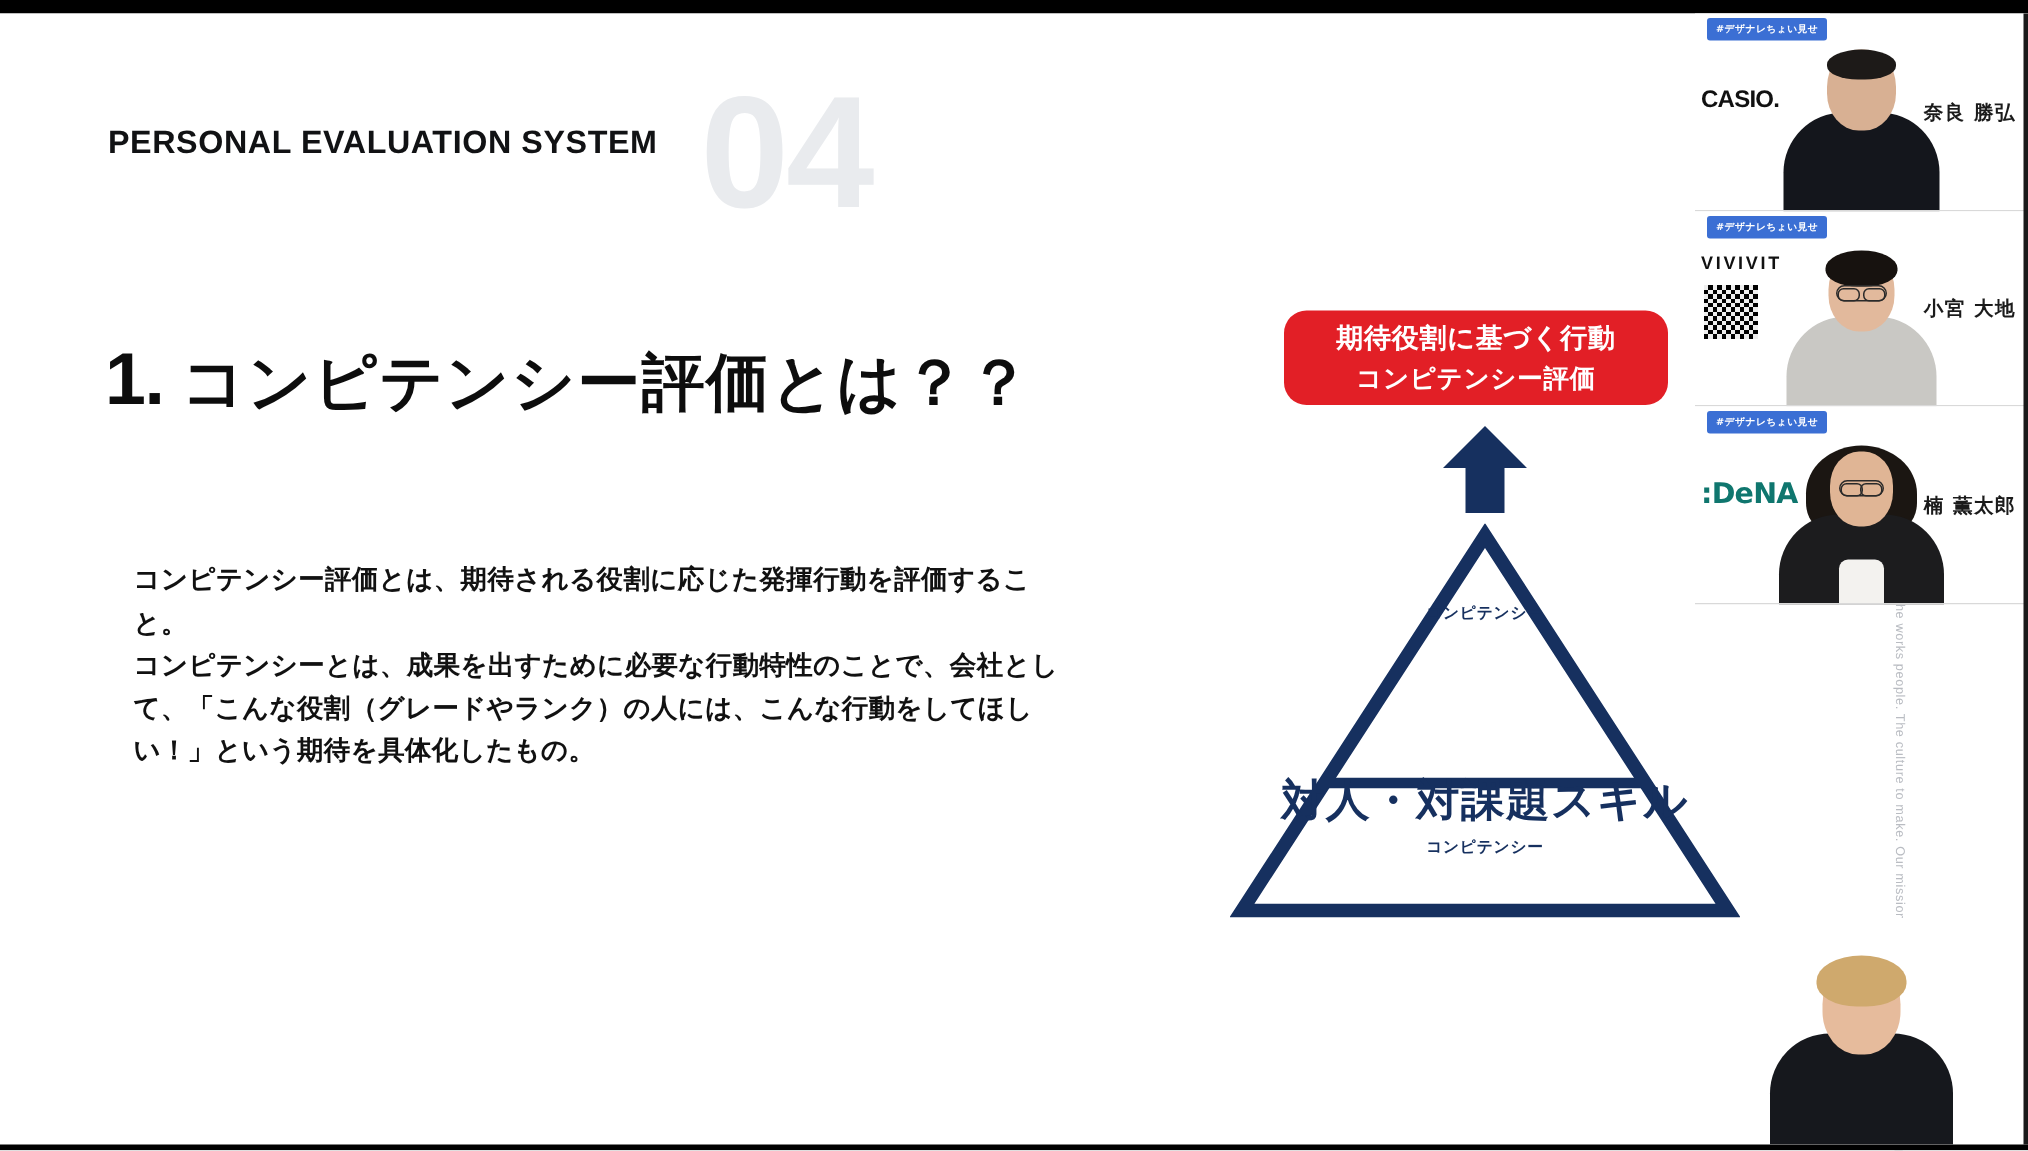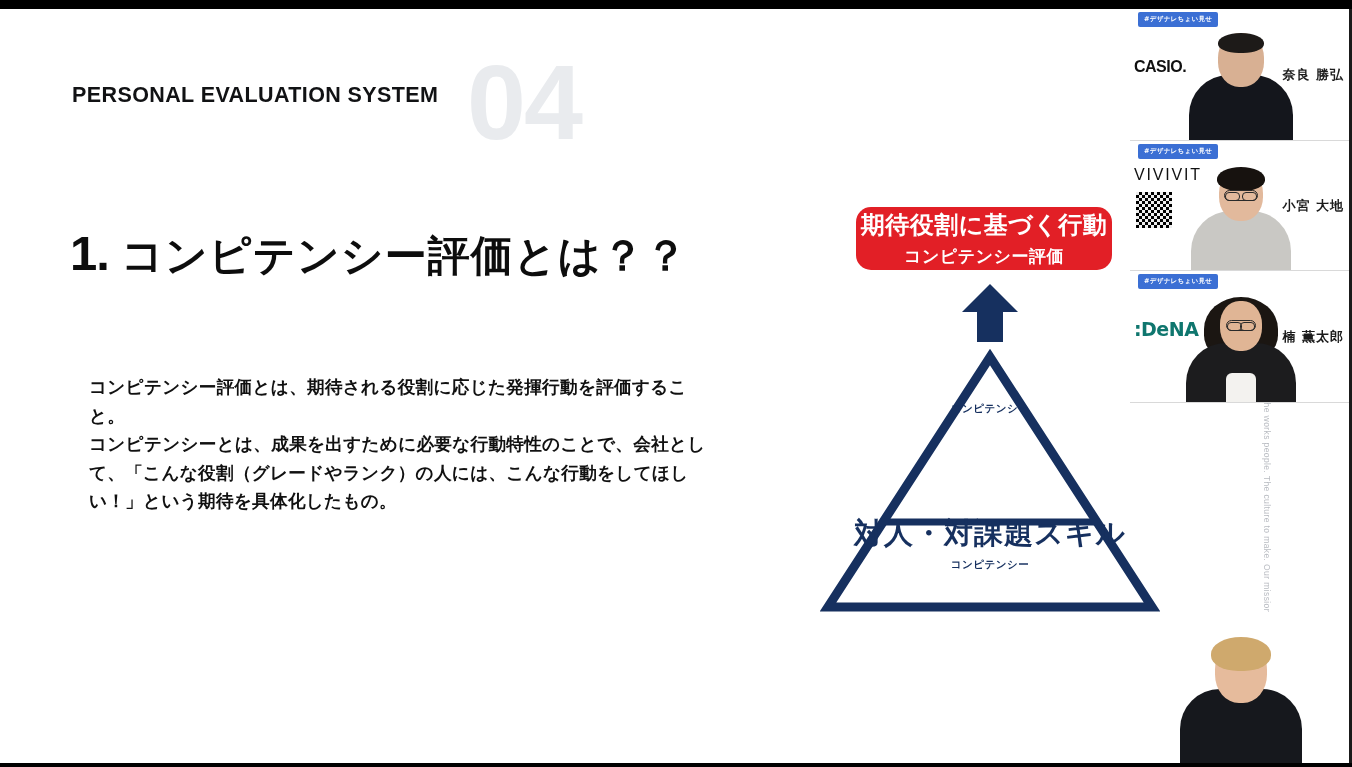--- a/index.html
+++ b/index.html
@@ -92,21 +92,21 @@
   .red-pill {
     position: absolute; left: 36px; top: 13px;
     width: 256px; height: 63px;
     background: #e21f26;
     border-radius: 15px;
     display: flex; flex-direction: column;
     align-items: center; justify-content: center;
     color: #ffffff;
   }
   .red-pill-title {
-    font-size: 24px; font-weight: 800; letter-spacing: 0.5px;
+    font-size: 18px; font-weight: 800; letter-spacing: 0.5px;
     font-family: Liberation Serif, serif;
   }
   .red-pill-sub {
     font-size: 17px; font-weight: 700; margin-top: 4px; letter-spacing: 0.5px;
     font-family: "DejaVu Sans", "Liberation Sans", sans-serif;
   }
 
   .arrow-up { position: absolute; left: 140px; top: 90px; }
 
   .pyramid-svg { position: absolute; left: 0px; top: 155px; }
@@ -173,21 +173,21 @@
   .tile-logo {
     position: absolute; left: 4px; top: 44%;
     transform: translateY(-50%);
     z-index: 4;
   }
   .logo-casio {
     font-size: 16px; font-weight: 800; letter-spacing: -0.5px; color: #111;
     font-family: "Liberation Sans", sans-serif;
   }
   .logo-vivivit {
-    font-size: 16px; font-weight: 400; letter-spacing: 1.8px; color: #111;
+    font-size: 12px; font-weight: 700; letter-spacing: 1.8px; color: #111;
     font-family: "Liberation Sans", sans-serif;
   }
   .logo-dena {
     font-size: 19px; font-weight: 800; letter-spacing: -0.5px; color: #0f766e;
     font-family: "DejaVu Sans", sans-serif;
   }
   .qr {
     margin-top: 6px; width: 40px; height: 40px;
     background:
       repeating-linear-gradient(90deg, #111 0 3px, #fff 3px 6px),

